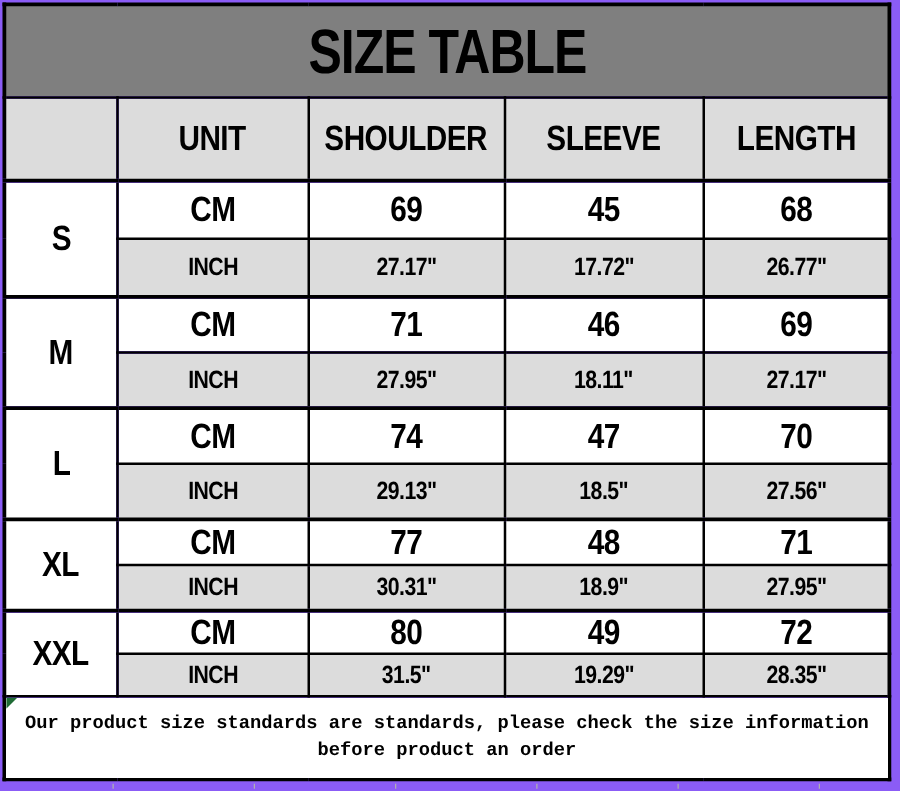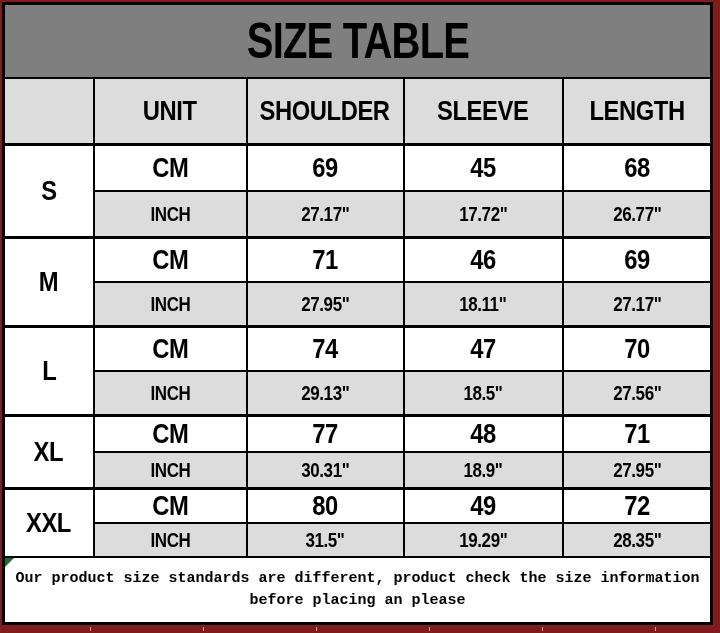--- a/index.html
+++ b/index.html
@@ -1,20 +1,20 @@
 <!DOCTYPE html>
 <html><head>
 <meta charset="utf-8">
 <style>
   html, body { margin: 0; padding: 0; background: #ffffff; }
   .canvas {
     position: relative;
     width: 720px;
     height: 633px;
-    background: #7f1d1d;
+    background: #8b5cf6;
     font-family: "Liberation Sans", sans-serif;
     overflow: hidden;
   }
   table.size-table {
     position: absolute;
     left: 2px;
     top: 2px;
     width: 711px;
     border-collapse: collapse;
     table-layout: fixed;
@@ -196,22 +196,22 @@
     <tr class="inch-row h-xxl">
       <td><span class="cx">INCH</span></td>
       <td><span class="cx">31.5"</span></td>
       <td><span class="cx">19.29"</span></td>
       <td><span class="cx">28.35"</span></td>
     </tr>
 
     <tr>
       <td colspan="5" class="note-cell">
         <span class="corner-marker"></span>
-        <div>Our product size standards are different, product check the size information</div>
-        <div>before placing an please</div>
+        <div>Our product size standards are standards, please check the size information</div>
+        <div>before product an order</div>
       </td>
     </tr>
   </tbody>
     </table>
 
   <div class="bottom-ticks">
     <span class="tick" style="left:90px"></span>
     <span class="tick" style="left:203px"></span>
     <span class="tick" style="left:316px"></span>
     <span class="tick" style="left:429px"></span>

